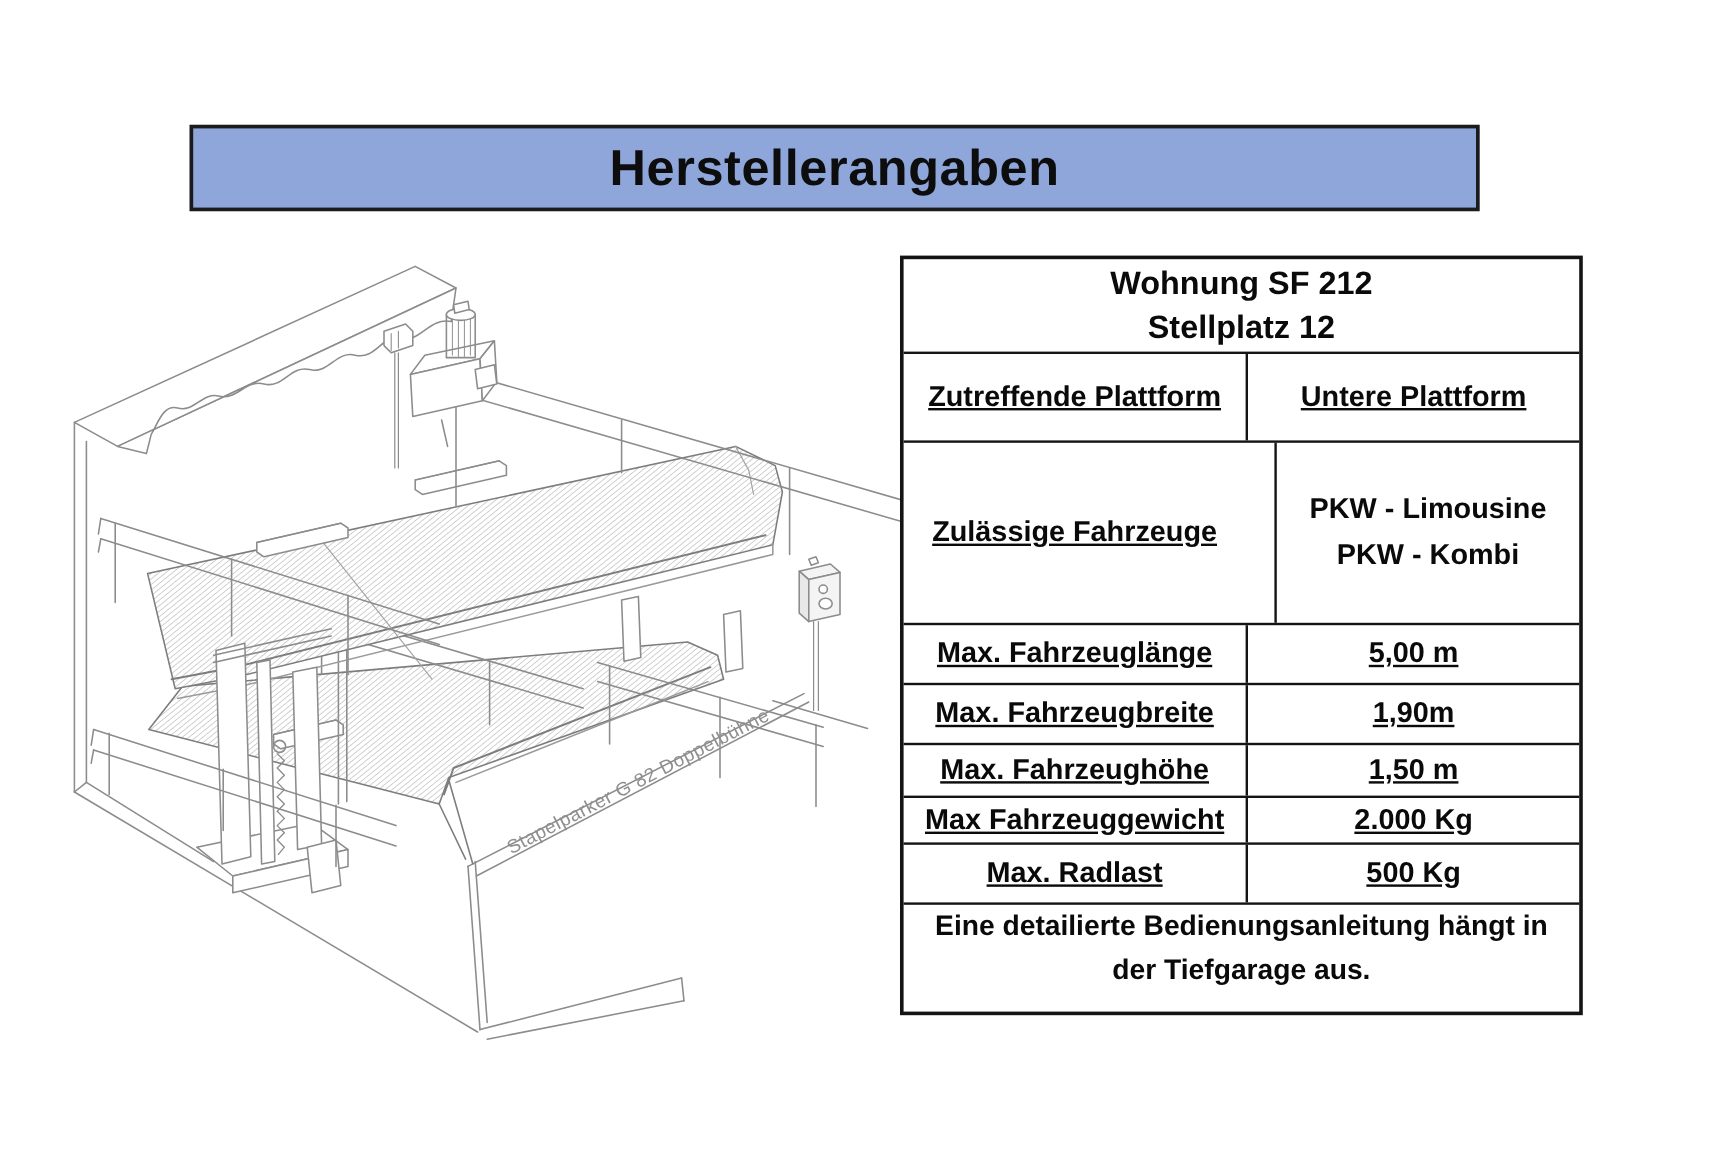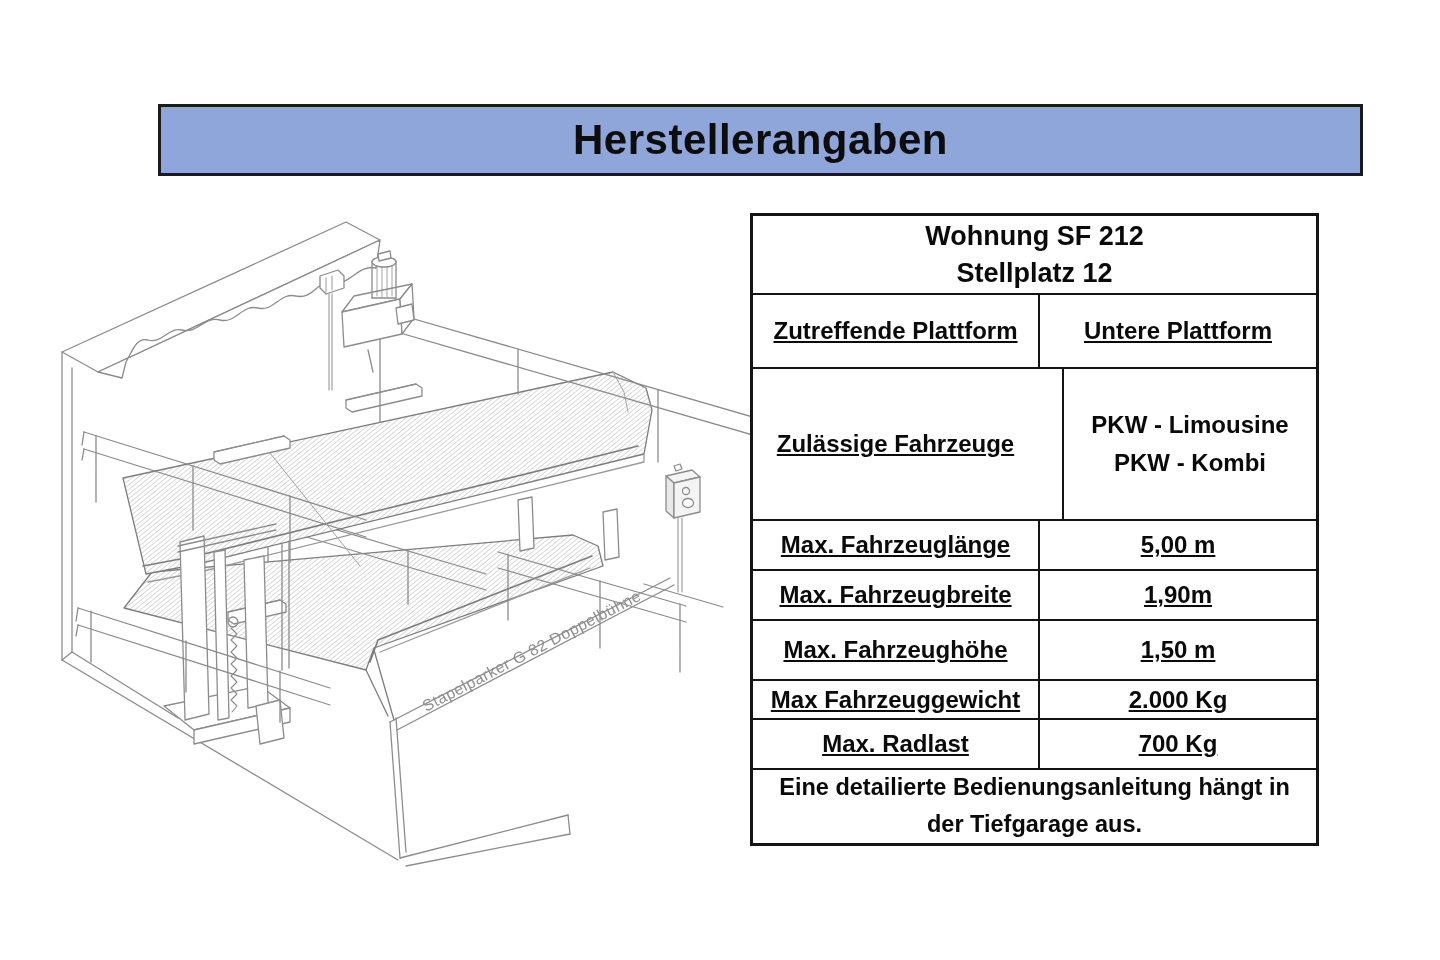--- a/index.html
+++ b/index.html
@@ -1,19 +1,19 @@
 <!DOCTYPE html>
 <html><head>
 <meta charset="utf-8">
 <style>
   html,body{margin:0;padding:0;background:#ffffff;}
   #page{position:relative;width:1440px;height:960px;background:#ffffff;overflow:hidden;
         font-family:"Liberation Sans", sans-serif;color:#0a0a0a;}
   
-  #banner{position:absolute;left:158px;top:104px;width:1205px;height:72px;
+  #banner{position:absolute;left:158px;top:104px;width:1075px;height:72px;
           box-sizing:border-box;border:3px solid #1b1b1b;background:#8EA6DA;
           display:flex;align-items:center;justify-content:center;}
   #banner .title{font-size:42px;font-weight:bold;color:#0d0d0d;letter-spacing:0.5px;}
   
   #spec{position:absolute;left:750px;top:213px;width:569px;height:633px;
         box-sizing:border-box;border:3px solid #141414;display:flex;flex-direction:column;
         background:#ffffff;}
   .trow{box-sizing:border-box;display:flex;align-items:center;justify-content:center;
         border-top:2px solid #141414;}
   .trow.first{border-top:none;}
@@ -197,33 +197,33 @@
     <div class="trow" style="height:50px;">
       <div class="cell c1 tlabel">Max. Fahrzeuglänge</div>
       <div class="cell c2 tvalue">5,00 m</div>
     </div>
 
     <div class="trow" style="height:50px;">
       <div class="cell c1 tlabel">Max. Fahrzeugbreite</div>
       <div class="cell c2 tvalue">1,90m</div>
     </div>
 
-    <div class="trow" style="height:60px;align-items:center;">
+    <div class="trow" style="height:44px;align-items:center;">
       <div class="cell c1 tlabel">Max. Fahrzeughöhe</div>
       <div class="cell c2 tvalue">1,50 m</div>
     </div>
 
     <div class="trow" style="height:39px;">
       <div class="cell c1 tlabel">Max Fahrzeuggewicht</div>
       <div class="cell c2 tvalue">2.000 Kg</div>
     </div>
 
     <div class="trow" style="height:50px;">
       <div class="cell c1 tlabel">Max. Radlast</div>
-      <div class="cell c2 tvalue">700 Kg</div>
+      <div class="cell c2 tvalue">500 Kg</div>
     </div>
 
     <div class="trow" style="height:74px;flex-direction:column;">
       <div class="tfoot">Eine detailierte Bedienungsanleitung hängt in</div>
       <div class="tfoot">der Tiefgarage aus.</div>
     </div>
 
   </div>
 </div>
 

